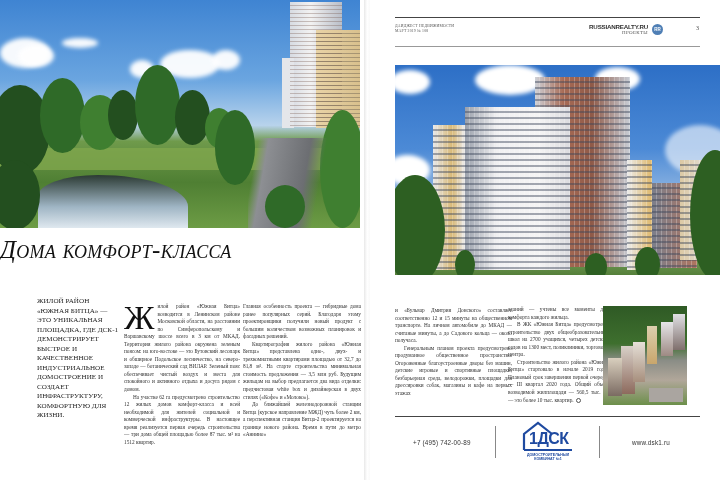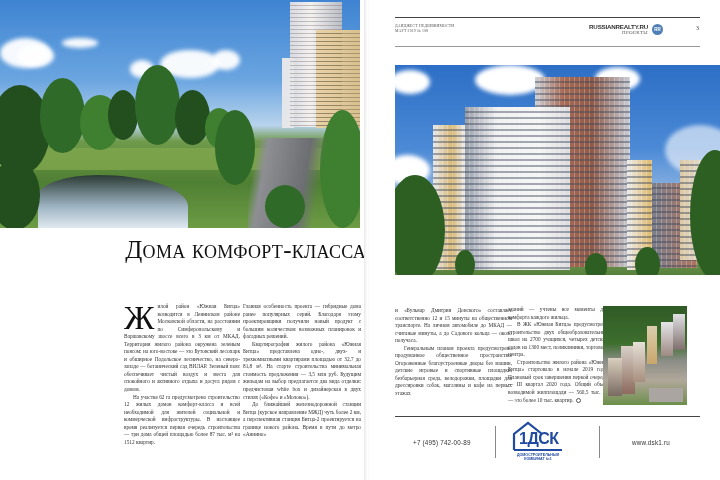--- a/index.html
+++ b/index.html
@@ -19,21 +19,21 @@
   .hero .tree { position: absolute; border-radius: 50%; background: #2f6a28; }
   .hero .tree.l { background: #3f7f30; }
   .hero .tree.d { background: #234f1f; }
   .hero .pond { position: absolute; left: 38px; top: 175px; width: 150px; height: 53px; border-radius: 40% 60% 0 0;
                 background: linear-gradient(to bottom, #2b3a33, #9fb5c4 60%, #dfe8ef); }
   .hero .road { position: absolute; left: 248px; top: 138px; width: 90px; height: 90px;
                 background: linear-gradient(100deg, transparent 10%, #8d8f93 20%, #6c6e72 60%, transparent 75%); }
   .hero .bldg { position: absolute; }
   .hero .lawn { position: absolute; left: 0; top: 148px; width: 360px; height: 22px; background: #7fa64c; opacity: .8; }
 
-  .title-block { position: absolute; left: 0; top: 236px; width: 366px; text-align: right; }
+  .title-block { position: absolute; left: 0; top: 236px; width: 366px; text-align: left; font-style: italic; }
   .title-1 { font-family: "Liberation Serif", serif; font-size: 25px; letter-spacing: 0.3px; color: #111; line-height: 28px;
              font-variant: small-caps; }
   .title-2 { font-family: "Liberation Serif", serif; font-size: 17px; color: #111; line-height: 20px; letter-spacing: 0.8px;
              text-transform: uppercase; }
 
   .lead { position: absolute; left: 37px; top: 297px; width: 86px; font-size: 7.1px; line-height: 9.5px; text-transform: uppercase;
           color: #222; letter-spacing: 0.05px; }
   .col { position: absolute; font-size: 5.3px; line-height: 7.55px; color: #333; text-align: justify; }
   .col p { text-indent: 9px; }
   .col p.noindent { text-indent: 0; }
@@ -72,21 +72,21 @@
 
   .thumb { position: absolute; left: 233px; top: 306px; width: 84px; height: 99px; overflow: hidden;
            background: linear-gradient(to bottom, #2f5a25 0%, #3e6f2e 38%, #8a8d86 55%, #b1a79a 75%, #6c8f4a 100%); }
   .thumb .tb { position: absolute; }
 
   
   .foot-rule { position: absolute; left: 25px; top: 416px; width: 305px; height: 1px; background: #444; }
   .foot-phone { position: absolute; left: 43px; top: 439px; font-family: "Liberation Sans", sans-serif; font-size: 6.3px; color: #333; letter-spacing: 0.2px; }
   .foot-div { position: absolute; top: 426px; width: 1px; height: 32px; background: #888; }
   .foot-web { position: absolute; left: 262px; top: 439px; font-family: "Liberation Sans", sans-serif; font-size: 6.3px; color: #333; letter-spacing: 0.2px; }
-  .logo { position: absolute; left: 140px; top: 420px; width: 56px; height: 44px; }
+  .logo { position: absolute; left: 150px; top: 420px; width: 56px; height: 44px; }
   .logo .mark { font-family: "Liberation Sans", sans-serif; font-weight: bold; color: #1f4aa0; font-size: 16px; letter-spacing: -0.5px;
                 position: absolute; left: 9px; top: 10px; }
   .logo .sub { position: absolute; left: 0; top: 33px; width: 56px; text-align: center; font-family: "Liberation Sans", sans-serif;
                font-weight: bold; color: #1f4aa0; font-size: 3.6px; line-height: 4.4px; }
 </style>
 </head>
 <body>
 
 <div class="page-left">
   <div class="hero">
@@ -116,20 +116,21 @@
     <div class="road"></div>
     <div class="pond"></div>
     <div class="tree d" style="left:-10px;top:160px;width:50px;height:70px;"></div>
     <div class="tree" style="left:265px;top:185px;width:40px;height:43px;"></div>
   </div>
 
   <div class="title-block">
     <div class="title-1">Дома комфорт-класса</div>
   </div>
 
+  <div class="lead">Жилой район «Южная Битца» — это уникальная площадка, где ДСК-1 демонстрирует быстрое и качественное индустриальное домостроение и создает инфраструктуру, комфортную для жизни.</div>
 
   <div class="col col1">
     <span class="dropcap">Ж</span>
     <p class="noindent">илой район «Южная Битца» возводится в Ленинском районе Московской области, на расстоянии по Симферопольскому и Варшавскому шоссе всего в 3 км от МКАД. Территория жилого района окружена зеленым поясом: на юго-востоке — это Бутовский лесопарк и обширное Подольское лесничество, на северо-западе — ботанический сад ВИЛАР. Зеленый пояс обеспечивает чистый воздух и места для спокойного и активного отдыха и досуга рядом с домом.</p>
     <p>На участке 62 га предусмотрено строительство 12 жилых домов комфорт-класса и всей необходимой для жителей социальной и коммерческой инфраструктуры. В настоящее время реализуется первая очередь строительства — три дома общей площадью более 87 тыс. м² на 1512 квартир.</p>
   </div>
 
   <div class="col col2">
     <p class="noindent">Главная особенность проекта — гибридные дома ранее популярных серий. Благодаря этому проектировщики получили новый продукт с большим количеством возможных планировок и фасадных решений.</p>
     <p>Квартирография жилого района «Южная Битца» представлена одно-, двух- и трехкомнатными квартирами площадью от 32,7 до 81,8 м². На старте строительства минимальная стоимость предложения — 3,5 млн руб. Будущим жильцам на выбор предлагается два вида отделки: предчистовая white box и дизайнерская в двух стилях («Кофе» и «Молоко»).</p>

